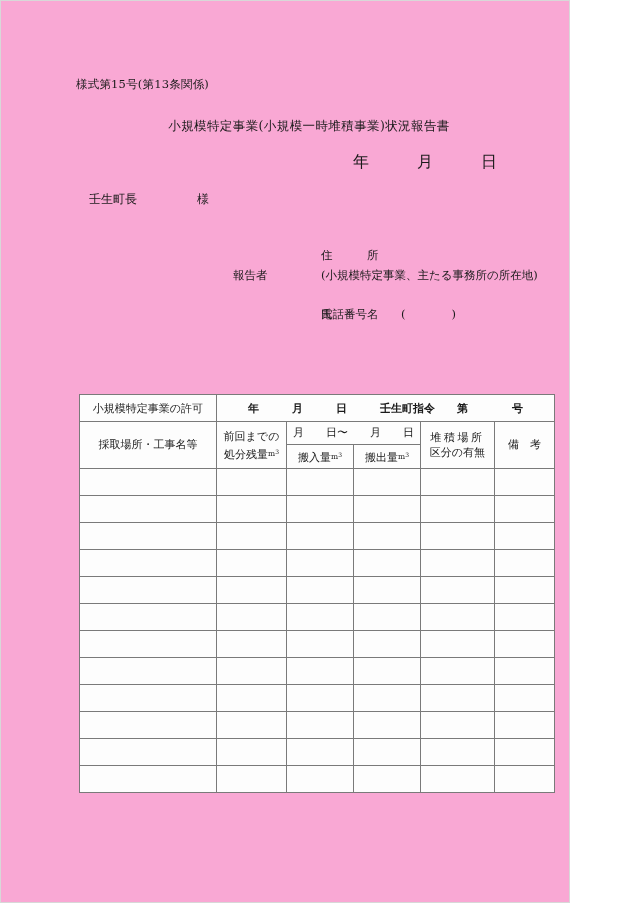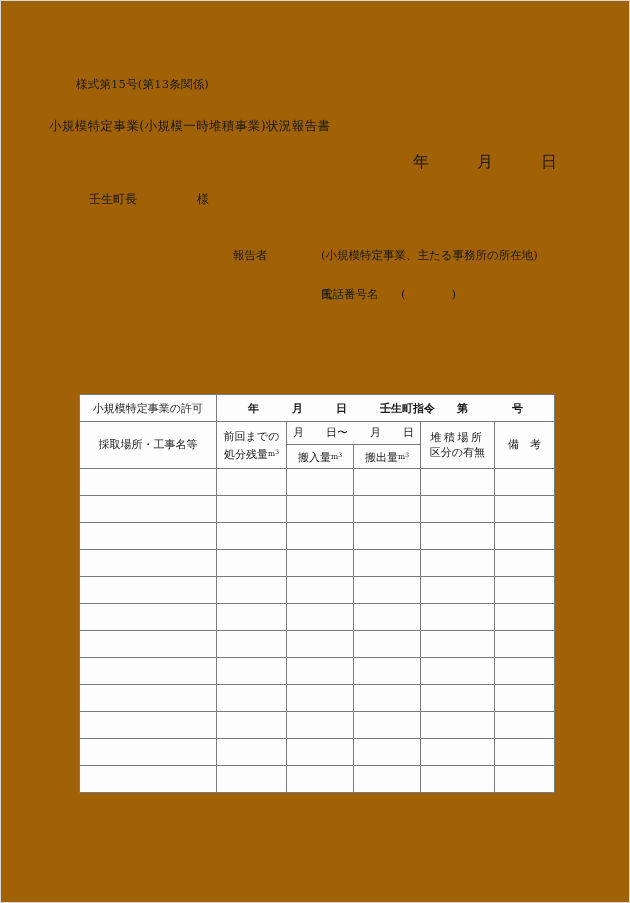--- a/index.html
+++ b/index.html
@@ -8,23 +8,23 @@
     padding: 0;
     background: #ffffff;
   }
   body {
     font-family: "Liberation Serif", "DejaVu Serif", serif;
     color: #1a1a1a;
     -webkit-font-smoothing: antialiased;
   }
   .page {
     position: relative;
-    width: 630px;
+    width: 570px;
     height: 903px;
-    background: #a16207;
+    background: #f9a8d4;
     box-sizing: border-box;
     border: 1px solid #d8d8d8;
     overflow: hidden;
   }
 
   
   .abs { position: absolute; }
   .jp  { font-family: "DejaVu Serif", "Liberation Serif", serif; }
 
   .form-no {
@@ -32,21 +32,21 @@
     top: 76px;
     font-size: 11.5px;
     letter-spacing: 0.2px;
     white-space: nowrap;
   }
 
   .doc-title {
     left: 0;
     right: 0;
     top: 117px;
-    text-align: left;
+    text-align: center;
     font-size: 12.5px;
     letter-spacing: 0.4px;
     padding-left: 48px;
     box-sizing: border-box;
   }
 
   .date-line {
     left: 0;
     right: 72px;
     top: 151px;
@@ -150,20 +150,23 @@
 
   <div class="abs form-no jp">様式第15号(第13条関係)</div>
 
   <div class="abs doc-title jp">小規模特定事業(小規模一時堆積事業)状況報告書</div>
 
   <div class="abs date-line jp">年　　　月　　　日</div>
 
   <div class="abs addressee jp">壬生町長　　　　　様</div>
 
   <div class="abs reporter jp">
+    <div class="row">
+      <span class="value">住　　　所</span>
+    </div>
     <div class="row">
       <span class="note">(小規模特定事業、主たる事務所の所在地)</span>
     </div>
     <div class="row">
       <span class="label">報告者</span>
       <span class="value">氏　　　名</span>
     </div>
     <div class="row">
       <span class="value">電話番号</span><span style="padding-left:34px;white-space:pre;">(　　　　)</span>
     </div>

